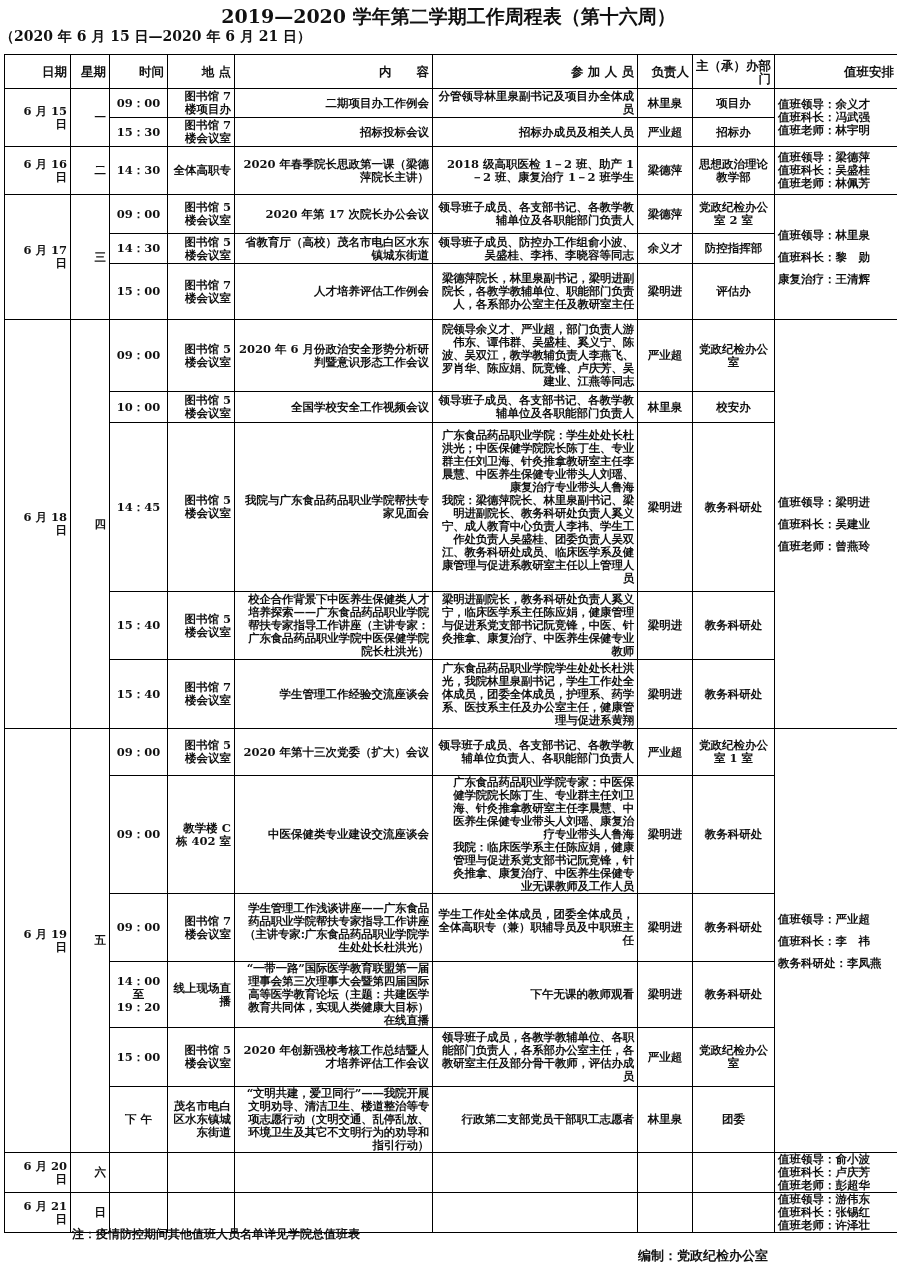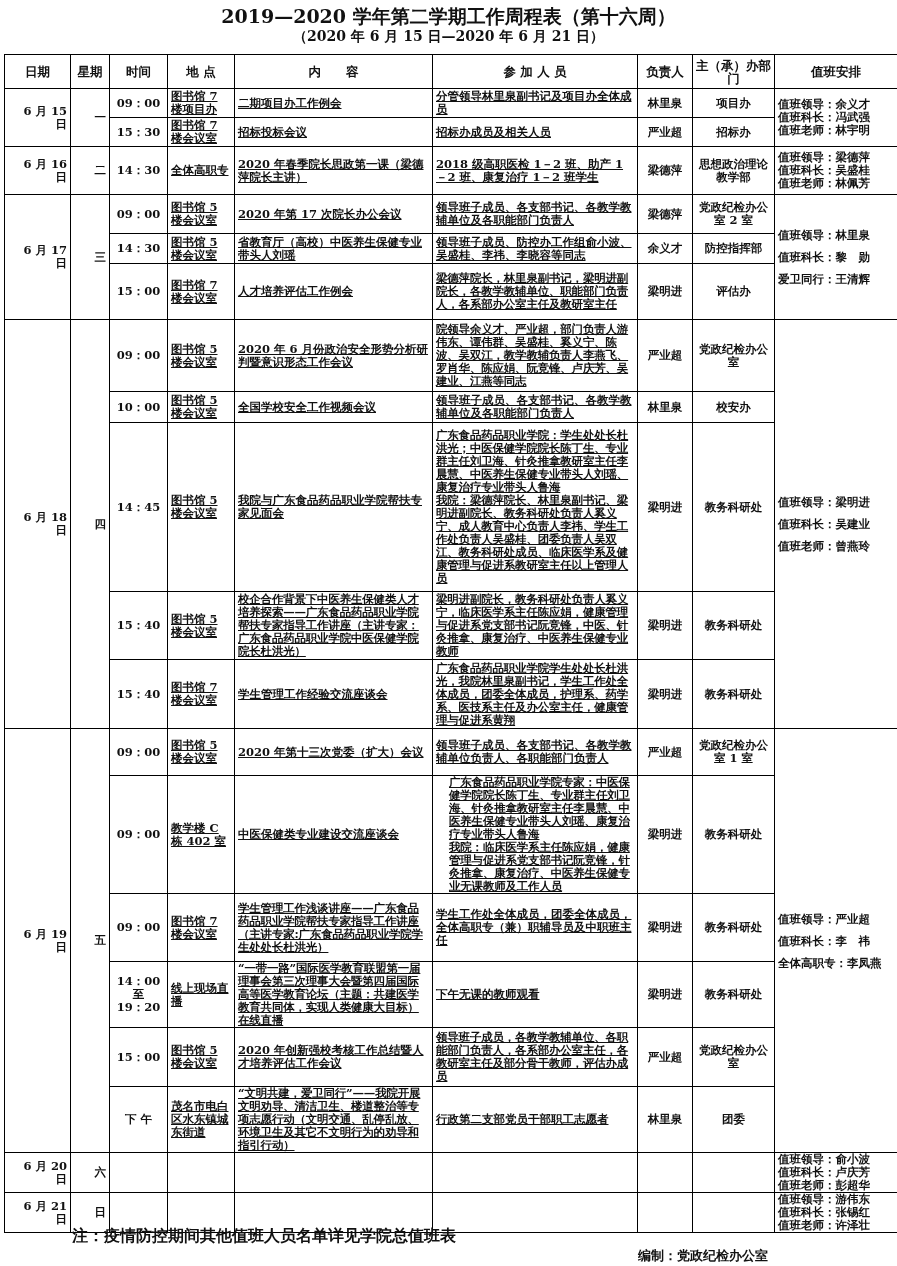--- a/index.html
+++ b/index.html
@@ -1,29 +1,29 @@
 <!DOCTYPE html>
 <html><head>
 <meta charset="utf-8">
 <style>
   html, body { margin: 0; padding: 0; background: #ffffff; }
   body { width: 897px; height: 1266px; position: relative; font-family: "DejaVu Serif", "Liberation Serif", serif; color: #111; overflow: hidden; }
   .title { position: absolute; left: 0; width: 897px; top: 4px; text-align: center; font-size: 19px; font-weight: bold; letter-spacing: 0px; }
-  .subtitle { position: absolute; left: 0; width: 897px; top: 28px; text-align: center; font-size: 14px; font-weight: bold; }
+  .subtitle { position: absolute; left: 0; width: 897px; top: 28px; text-align: left; font-size: 14px; font-weight: bold; }
   table.sched { position: absolute; left: 4px; top: 54px; width: 893px; border-collapse: collapse; table-layout: fixed; }
   table.sched td, table.sched th { border: 1px solid #000; padding: 0 3px; font-size: 11.5px; line-height: 13px; font-weight: bold; vertical-align: middle; overflow: hidden; }
-  table.sched th { text-align: center; font-size: 12.5px; height: 33px; }
+  table.sched th { text-align: right; font-size: 12.5px; height: 33px; }
   td.c { text-align: center; }
-  td.l { text-align: left; text-decoration: underline; }
+  td.l { text-align: right; }
   td.date, td.wd { text-align: right; font-size: 12px; }
   td.time { text-align: center; font-size: 12px; }
   td.duty { padding-left: 6px; font-size: 11.5px; line-height: 15px; }
   td.duty.big { line-height: 22px; }
   td.dense { font-size: 11px; line-height: 12px; letter-spacing: -0.2px; margin-top: 31px; }
-  .note { position: absolute; left: 72px; top: 1226px; font-size: 16px; font-weight: bold; }
+  .note { position: absolute; left: 72px; top: 1226px; font-size: 12px; font-weight: bold; }
   .footer { position: absolute; left: 638px; top: 1247px; font-size: 13px; font-weight: bold; }
 </style>
 </head>
 <body>
 
 <div class="title">2019—2020 学年第二学期工作周程表（第十六周）</div>
 <div class="subtitle">（2020 年 6 月 15 日—2020 年 6 月 21 日）</div>
 
 <table class="sched">
   <colgroup>
@@ -94,27 +94,27 @@
         <td class="wd" rowspan="3">三</td>
         <td class="time" style="white-space: pre-line;">09：00</td>
         <td class="l">图书馆 5 楼会议室</td>
         <td class="l">2020 年第 17 次院长办公会议</td>
         <td class="l" style="white-space: pre-line;">领导班子成员、各支部书记、各教学教辅单位及各职能部门负责人</td>
         <td class="c">梁德萍</td>
         <td class="c">党政纪检办公室 2 室</td>
         <td class="duty big" rowspan="3">
           <div>值班领导：林里泉</div>
           <div>值班科长：黎　勋</div>
-          <div>爱卫同行：王清辉</div>
+          <div>康复治疗：王清辉</div>
         </td>
       </tr>
       <tr style="height: 30px;">
         <td class="time" style="white-space: pre-line;">14：30</td>
         <td class="l">图书馆 5 楼会议室</td>
-        <td class="l">省教育厅（高校）中医养生保健专业带头人刘瑶</td>
+        <td class="l">省教育厅（高校）茂名市电白区水东镇城东街道</td>
         <td class="l" style="white-space: pre-line;">领导班子成员、防控办工作组俞小波、吴盛桂、李祎、李晓容等同志</td>
         <td class="c">余义才</td>
         <td class="c">防控指挥部</td>
       </tr>
       <tr style="height: 56px;">
         <td class="time" style="white-space: pre-line;">15：00</td>
         <td class="l">图书馆 7 楼会议室</td>
         <td class="l">人才培养评估工作例会</td>
         <td class="l dense" style="white-space: pre-line;">梁德萍院长，林里泉副书记，梁明进副院长，各教学教辅单位、职能部门负责人，各系部办公室主任及教研室主任</td>
         <td class="c">梁明进</td>
@@ -173,21 +173,21 @@
         <td class="wd" rowspan="6">五</td>
         <td class="time" style="white-space: pre-line;">09：00</td>
         <td class="l">图书馆 5 楼会议室</td>
         <td class="l">2020 年第十三次党委（扩大）会议</td>
         <td class="l" style="white-space: pre-line;">领导班子成员、各支部书记、各教学教辅单位负责人、各职能部门负责人</td>
         <td class="c">严业超</td>
         <td class="c">党政纪检办公室 1 室</td>
         <td class="duty big" rowspan="6">
           <div>值班领导：严业超</div>
           <div>值班科长：李　祎</div>
-          <div>全体高职专：李凤燕</div>
+          <div>教务科研处：李凤燕</div>
         </td>
       </tr>
       <tr style="height: 109px;">
         <td class="time" style="white-space: pre-line;">09：00</td>
         <td class="l">教学楼 C 栋 402 室</td>
         <td class="l">中医保健类专业建设交流座谈会</td>
         <td class="l dense" style="white-space: pre-line; padding-left: 16px;">广东食品药品职业学院专家：中医保健学院院长陈丁生、专业群主任刘卫海、针灸推拿教研室主任李晨慧、中医养生保健专业带头人刘瑶、康复治疗专业带头人鲁海
 我院：临床医学系主任陈应娟，健康管理与促进系党支部书记阮竞锋，针灸推拿、康复治疗、中医养生保健专业无课教师及工作人员</td>
         <td class="c">梁明进</td>
         <td class="c">教务科研处</td>

